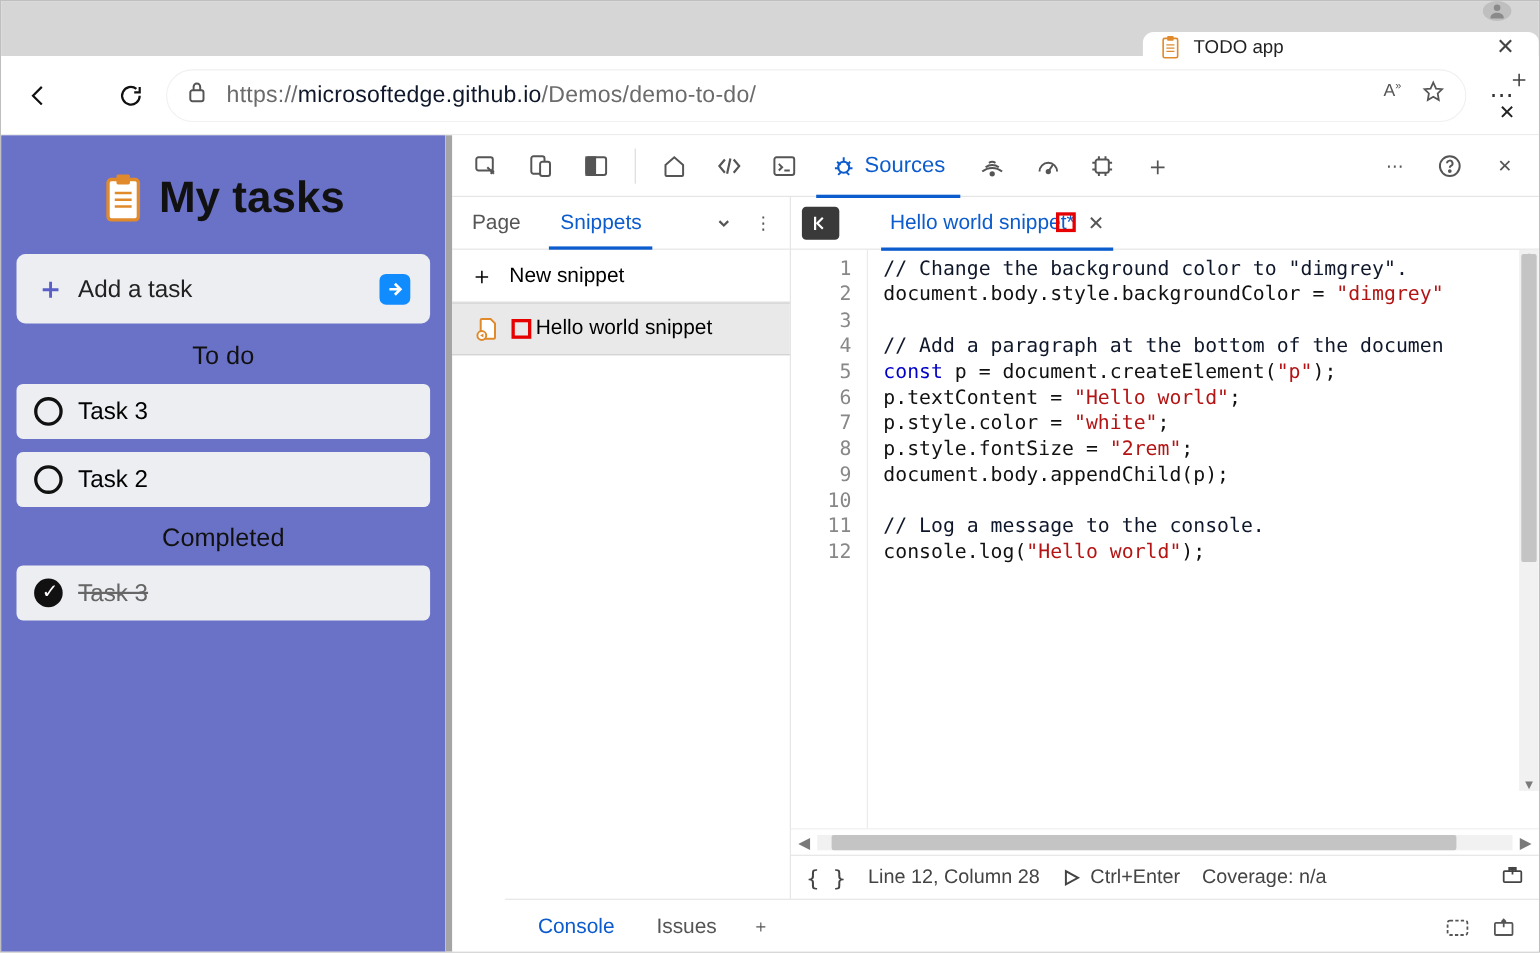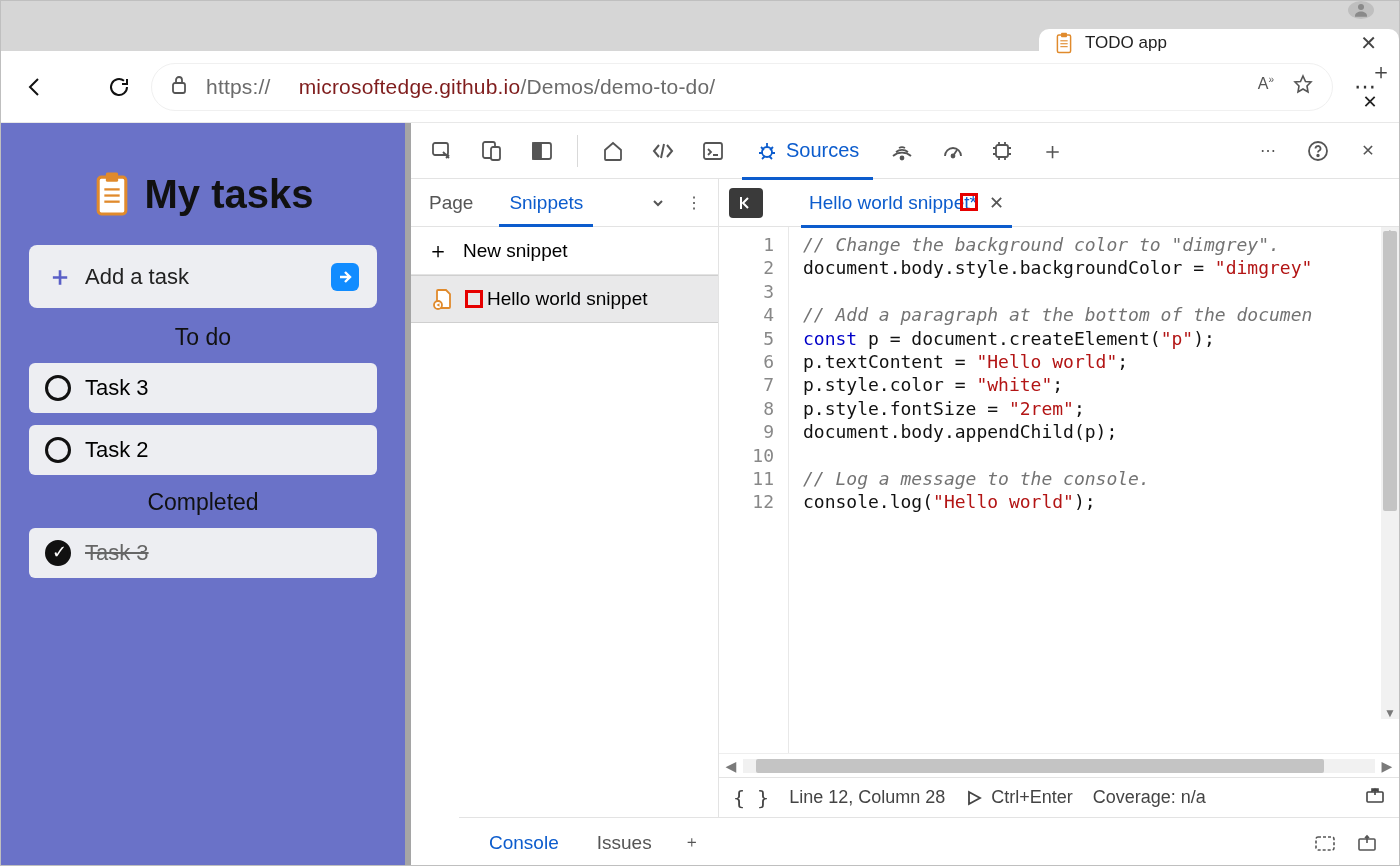--- a/index.html
+++ b/index.html
@@ -16,29 +16,29 @@
   .tab .close { font-size: 20px; color: #444; cursor: pointer; line-height:1; padding:4px;}
   .newtab { width:36px;height:36px;margin-left:14px;margin-bottom:4px;display:flex;align-items:center;justify-content:center;font-size:22px;color:#444;cursor:pointer;}
   .win-controls { margin-left:auto; display:flex; height:50px;}
   .win-controls div { width:58px; display:flex;align-items:center;justify-content:center;font-size:18px;color:#222;cursor:pointer;}
 
   .addrbar { height: 72px; background:#fff; display:flex; align-items:center; padding: 0 12px; gap: 10px; border-bottom:1px solid #e8e8e8;}
   .navbtn { width:44px;height:44px;display:flex;align-items:center;justify-content:center;font-size:22px;color:#111;cursor:pointer;border-radius:6px;}
   .urlbox { flex:1; height:48px; background:#fff; border:1px solid #f0f0f0; border-radius:24px; display:flex;align-items:center;padding:0 18px;gap:18px;}
   .lock { color:#555; }
   .url { font-size:21px; color:#6b6b6b; letter-spacing:.2px;}
-  .url .host { color:#7f1d1d;margin-left:28px; }
+  .url .host { color:#0f172a; }
   .urltrail { margin-left:auto; display:flex; gap:18px; color:#555;}
   .urltrail span { cursor:pointer; }
   .more { width:44px;display:flex;align-items:center;justify-content:center;font-size:22px;cursor:pointer;color:#333;}
 
   
   .workspace { display:flex; height: calc(866px - 50px - 72px); }
   
-  .page { width: 404px; background:#6a72c8; padding: 28px; }
+  .page { width: 404px; background:#6a72c8; padding: 14px; }
   .page-title { display:flex;align-items:center;justify-content:center;gap:14px; margin:20px 0 28px;}
   .page-title .clip { width:38px;height:46px; }
   .page-title h1 { font-size:40px; font-weight:800; color:#111; }
   .card { background:#edeef2; border-radius:8px; padding:14px 18px; display:flex;align-items:center; gap:12px; margin-bottom:16px; font-size:22px; color:#222;}
   .card.add { justify-content:space-between;}
   .card.add .left { display:flex;align-items:center;gap:12px;}
   .card.add .go { width:28px;height:28px;background:#118cff;border-radius:6px;display:flex;align-items:center;justify-content:center;color:#fff;}
   .section-h { text-align:center;font-size:23px;color:#111;margin:14px 0 12px;}
   .task { background:#edeef2;border-radius:6px;padding:12px 16px;display:flex;align-items:center;gap:14px;font-size:22px;margin-bottom:12px;}
   .task .circ { width:26px;height:26px;border:3px solid #111;border-radius:50%;}
@@ -74,21 +74,21 @@
   .editor-wrap{ flex:1; display:flex; flex-direction:column; min-width:0;}
   .editor-tabs{ height:48px;border-bottom:1px solid #e3e3e3;display:flex;align-items:center;padding:0 10px;gap:6px;}
   .collapse-btn{width:34px;height:30px;background:#3a3a3a;border-radius:4px;display:flex;align-items:center;justify-content:center;color:#fff;cursor:pointer;}
   .ed-tab{height:48px;display:flex;align-items:center;gap:8px;padding:0 14px;font-size:19px;color:#0c5ccd;cursor:pointer;position:relative;}
   .ed-tab::after{content:"";position:absolute;left:6px;right:6px;bottom:-1px;height:3px;background:#0c5ccd;}
   .ed-tab .redbox{width:18px;height:18px;border:3px solid #e60000;margin-left:-4px;}
   .ed-tab .x{color:#555;font-size:18px;margin-left:4px;}
   .code-area{ flex:1; display:flex; min-height:0; position:relative; overflow:hidden;}
   .gutter{ width:70px; text-align:right; padding:6px 14px 0 0; color:#888;font-family:Consolas,monospace;font-size:18px;line-height:23.4px; border-right:1px solid #e8e8e8; background:#fff;}
   .code{ flex:1; padding:6px 0 0 14px; font-family:Consolas,monospace; font-size:18px; line-height:23.4px; white-space:pre; overflow:hidden; color:#111;}
-  .c-cmt{color:#737373;font-style:italic;} .c-str{color:#b31515;} .c-kw{color:#0000c8;margin-top:15px;}
+  .c-cmt{color:#0f172a;} .c-str{color:#b31515;} .c-kw{color:#0000c8;margin-top:15px;}
   .v-scroll{position:absolute;right:0;top:0;bottom:34px;width:18px;background:#f1f1f1;}
   .v-scroll .thumb{position:absolute;left:2px;right:2px;top:4px;height:280px;background:#c4c4c4;border-radius:2px;}
   .v-scroll .ar{position:absolute;left:0;right:0;height:16px;display:flex;align-items:center;justify-content:center;color:#7a7a7a;font-size:12px;}
   .v-scroll .ar.top{top:-2px;} .v-scroll .ar.bot{bottom:-2px;}
   .h-scroll{height:24px;display:flex;align-items:center;background:#fff;border-top:1px solid #eee;}
   .h-scroll .ar{width:24px;text-align:center;color:#7a7a7a;font-size:14px;cursor:pointer;}
   .h-scroll .track{flex:1;height:14px;background:#f1f1f1;position:relative;}
   .h-scroll .thumb{position:absolute;left:2%;right:8%;top:0;bottom:0;background:#c4c4c4;border-radius:2px;}
   .statusbar{height:40px;border-top:1px solid #e3e3e3;display:flex;align-items:center;padding:0 14px;gap:20px;font-size:18px;color:#444;}
   .statusbar .spacer{flex:1;}

